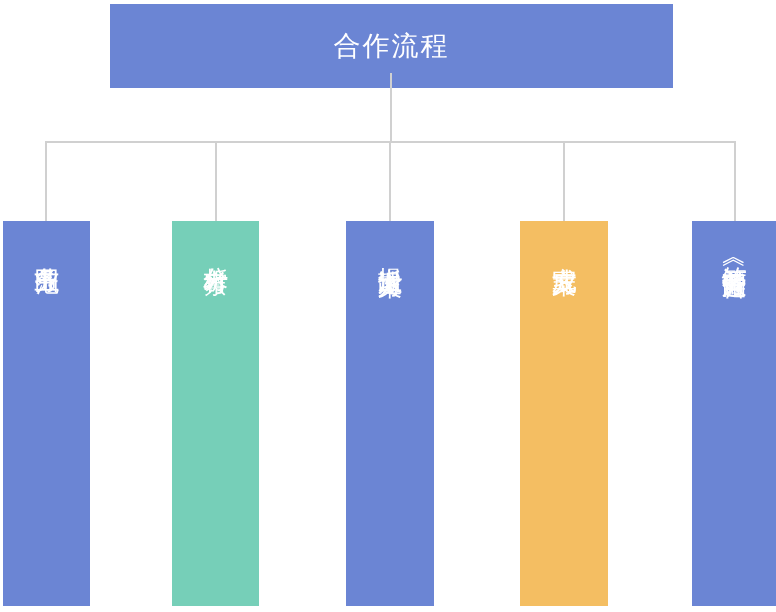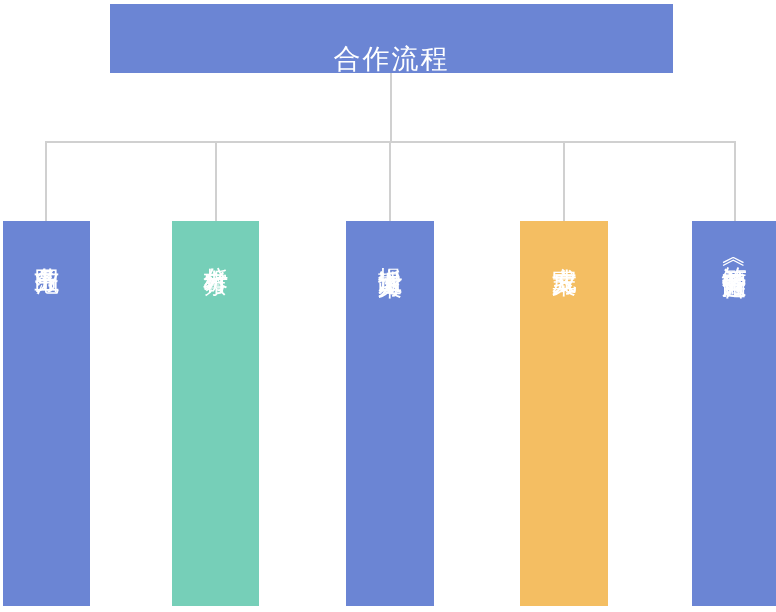--- a/index.html
+++ b/index.html
@@ -19,25 +19,25 @@
     height: 612px;
     background: #ffffff;
   }
 
   
   .root-box {
     position: absolute;
     left: 110px;
     top: 4px;
     width: 563px;
-    height: 69px;
+    height: 84px;
     background: #6b85d4;
     box-sizing: border-box;
     display: flex;
-    align-items: flex-end;
+    align-items: center;
     justify-content: center;
   }
   .root-label {
     color: #ffffff;
     font-size: 27px;
     letter-spacing: 2px;
     line-height: 1;
     white-space: nowrap;
   }
 

